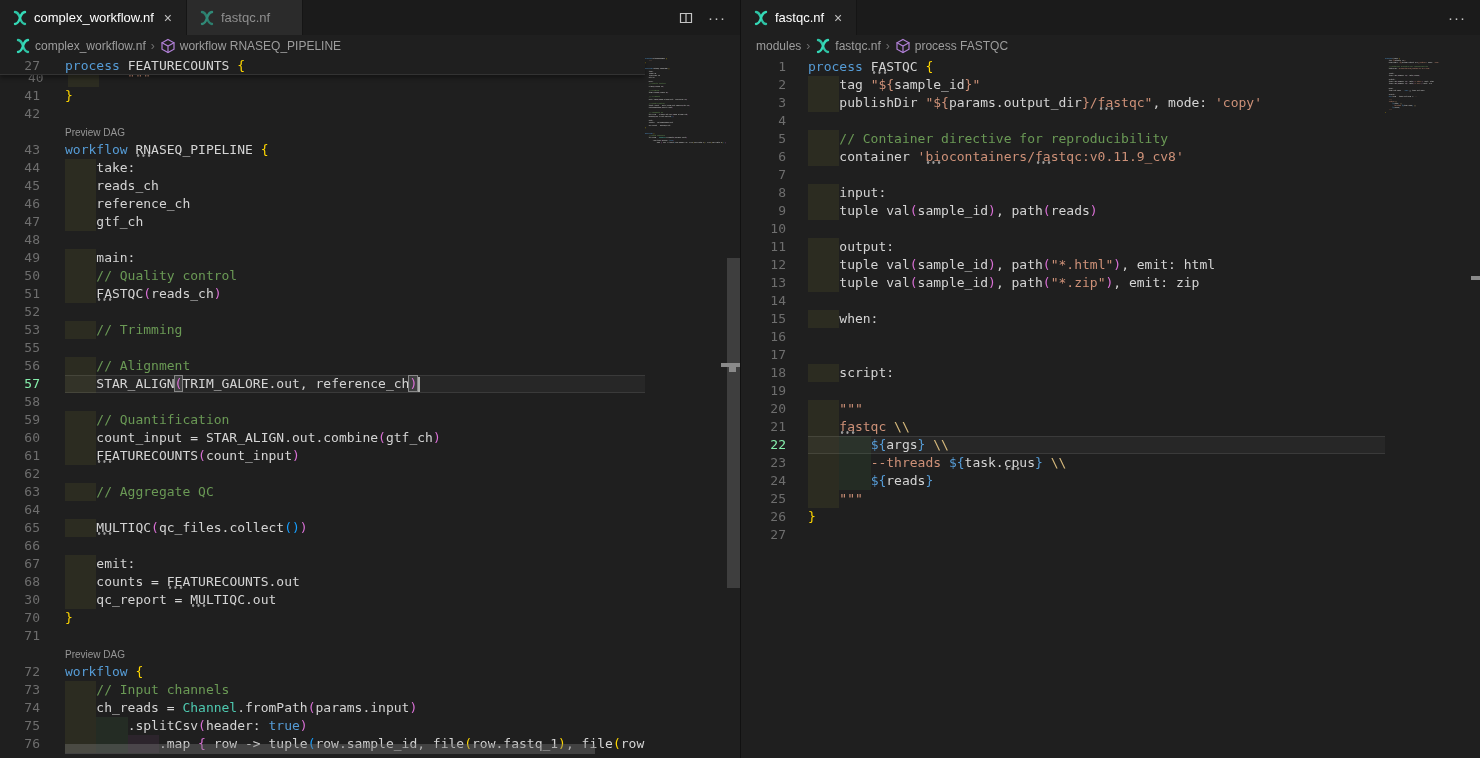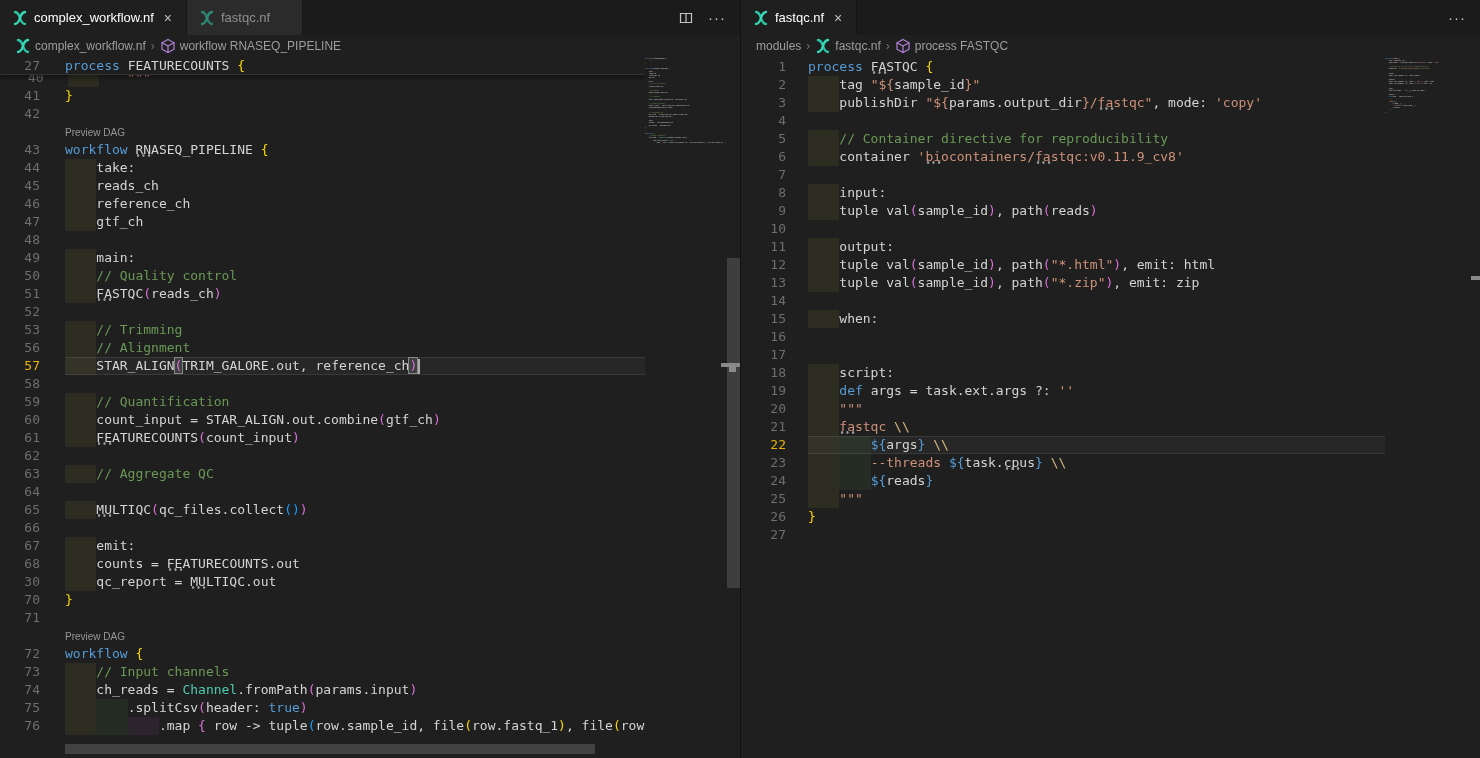--- a/index.html
+++ b/index.html
@@ -36,21 +36,21 @@
          font-family:"DejaVu Sans Mono", monospace; font-size:13px; }
   .row.clip { height:12px; overflow:hidden; }
   .row.clip > * { margin-top:-6px;padding-left:28px; }
   .gut { width:40px; flex:none; text-align:right; color:#6e6e6e; }
   .gR .gut { width:45px; }
   .gsp { width:25px; flex:none; }
   .gR .gsp { width:22px; }
   .code { position:relative; flex:1; white-space:pre; color:#d4d4d4; }
   .row.cur .code { background:rgba(255,255,255,0.04);
       box-shadow:inset 0 1px 0 rgba(255,255,255,0.09), inset 0 -1px 0 rgba(255,255,255,0.09); }
-  .row.cur .gut { color:#eab308; }
+  .row.cur .gut { color:#86efac; }
   .iblock { position:absolute; top:0; bottom:0; width:31.3px; }
   .iblock.l0 { background:rgba(255,255,64,0.06); }
   .iblock.l1 { background:rgba(127,255,127,0.06); }
   .iblock.l2 { background:rgba(255,127,255,0.06); }
   .tk { position:relative; }
   .tk-kw { color:#569cd6; } .tk-id { color:#d4d4d4; } .tk-cm { color:#6a9955; }
   .tk-str { color:#ce9178; } .tk-esc { color:#d7ba7d; } .tk-type { color:#4ec9b0; }
   .tk-b1 { color:#ffd700; } .tk-b2 { color:#da70d6; } .tk-b3 { color:#179fff; }
   .tk-interp { color:#569cd6; }
   .dots::after { content:''; position:absolute; left:1px; bottom:0px; height:3px; width:17px;
@@ -202,20 +202,25 @@
             <span class="gut">52</span>
             <span class="gsp"></span>
             <span class="code"><span></span></span>
           </div>
           <div class="row">
             <span class="gut">53</span>
             <span class="gsp"></span>
             <span class="code"><span class="iblock l0" style="left: 0px;"></span><span>    </span><span class="tk tk-cm">// Trimming</span></span>
           </div>
           <div class="row">
+            <span class="gut">55</span>
+            <span class="gsp"></span>
+            <span class="code"><span></span></span>
+          </div>
+          <div class="row">
             <span class="gut">56</span>
             <span class="gsp"></span>
             <span class="code"><span class="iblock l0" style="left: 0px;"></span><span>    </span><span class="tk tk-cm">// Alignment</span></span>
           </div>
           <div class="row cur">
             <span class="gut">57</span>
             <span class="gsp"></span>
             <span class="code"><span class="iblock l0" style="left: 0px;"></span><span>    </span><span class="tk tk-id">STAR_ALIGN</span><span class="tk tk-b2 match">(</span><span class="tk tk-id">TRIM_GALORE.out, reference_ch</span><span class="tk tk-b2 match">)</span><span class="caret"></span></span>
           </div>
           <div class="row">
@@ -503,21 +508,20 @@
             <span class="code"><span></span></span>
           </div>
           <div class="row">
             <span class="gut">18</span>
             <span class="gsp"></span>
             <span class="code"><span class="iblock l0" style="left: 0px;"></span><span>    </span><span class="tk tk-id">script:</span></span>
           </div>
           <div class="row">
             <span class="gut">19</span>
             <span class="gsp"></span>
-            <span class="code"><span class="iblock l0" style="left: 0px;"></span><span>    </span><span class="tk tk-kw">def </span><span class="tk tk-id">args = task.ext.args ?: </span><span class="tk tk-str">''</span></span>
           </div>
           <div class="row">
             <span class="gut">20</span>
             <span class="gsp"></span>
             <span class="code"><span class="iblock l0" style="left: 0px;"></span><span>    </span><span class="tk tk-str">"""</span></span>
           </div>
           <div class="row">
             <span class="gut">21</span>
             <span class="gsp"></span>
             <span class="code"><span class="iblock l0" style="left: 0px;"></span><span>    </span><span class="tk tk-str dots">fastqc</span><span class="tk tk-str"> </span><span class="tk tk-esc">\\</span></span>

